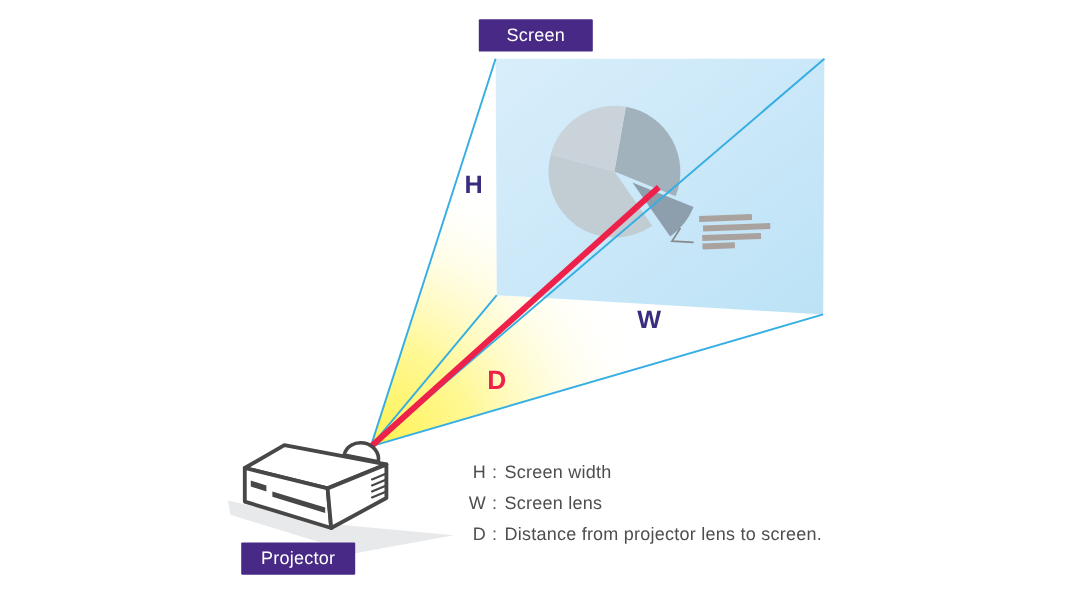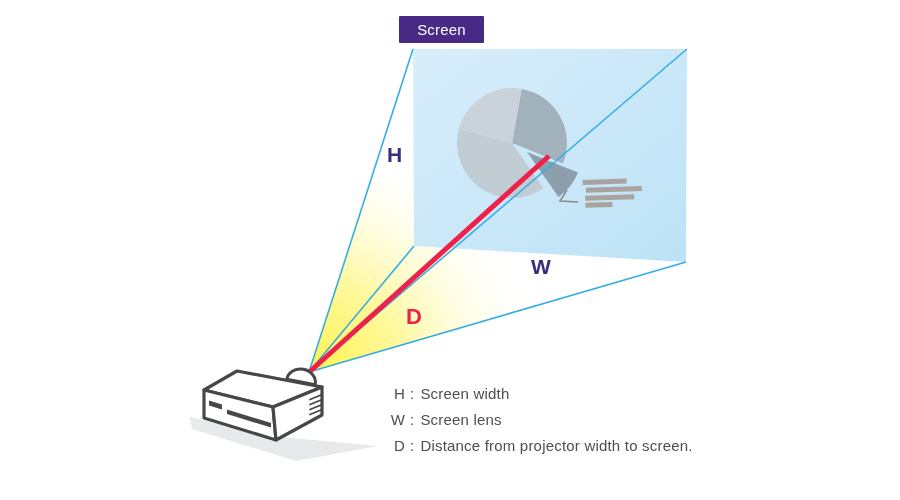--- a/index.html
+++ b/index.html
@@ -2,21 +2,21 @@
 <html><head>
 <meta charset="utf-8">
 <style>
   html,body{margin:0;padding:0;background:#fff;}
   .stage{
     position:relative;width:900px;height:500px;background:#ffffff;overflow:hidden;
     font-family:"Liberation Sans", sans-serif;
   }
   .stage svg{position:absolute;left:0;top:0;}
   .badge{
-    position:absolute;width:85px;height:27px;background:#482a86;border-radius:1px;
+    position:absolute;width:95px;height:27px;background:#482a86;border-radius:1px;
     color:#fff;font-size:15px;font-weight:500;letter-spacing:.2px;
     display:flex;align-items:center;justify-content:center;line-height:1;
   }
   .badge-screen{left:399px;top:16px;}
   .badge-projector{left:201px;top:452px;}
   .dim-label{position:absolute;color:#3a2d7d;font-size:21px;font-weight:600;line-height:1;}
   .label-h{left:387px;top:144px;}
   .label-w{left:531px;top:256px;}
   .label-d{left:406px;top:306px;color:#ed2149;font-size:22px;font-weight:700;}
   .legend{position:absolute;left:384px;top:380px;color:#4d4e50;font-size:15px;letter-spacing:.2px;}
@@ -82,36 +82,37 @@
       <g stroke="#474747" stroke-width="1.8" stroke-linecap="round">
         <line x1="310" y1="399.5" x2="321" y2="395"></line>
         <line x1="310" y1="404.5" x2="321" y2="400"></line>
         <line x1="310" y1="409.5" x2="321" y2="405"></line>
         <line x1="310" y1="414.5" x2="321" y2="410"></line>
       </g>
     </g>
   </svg>
 
   <div class="badge badge-screen">Screen</div>
+  <div class="badge badge-projector">Projector</div>
 
   <div class="dim-label label-h">H</div>
   <div class="dim-label label-w">W</div>
   <div class="dim-label label-d">D</div>
 
   <div class="legend">
     <div class="legend-row">
       <span class="legend-key">H</span>
         <span class="legend-colon">:</span>
         <span class="legend-text">Screen width</span>
     </div>
     <div class="legend-row">
       <span class="legend-key">W</span>
         <span class="legend-colon">:</span>
         <span class="legend-text">Screen lens</span>
     </div>
     <div class="legend-row">
       <span class="legend-key">D</span>
         <span class="legend-colon">:</span>
-        <span class="legend-text">Distance from projector width to screen.</span>
+        <span class="legend-text">Distance from projector lens to screen.</span>
     </div>
   </div>
 
 </div>
 
 </body></html>

